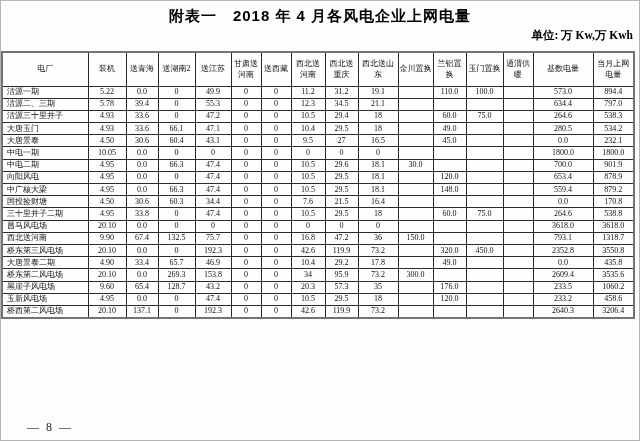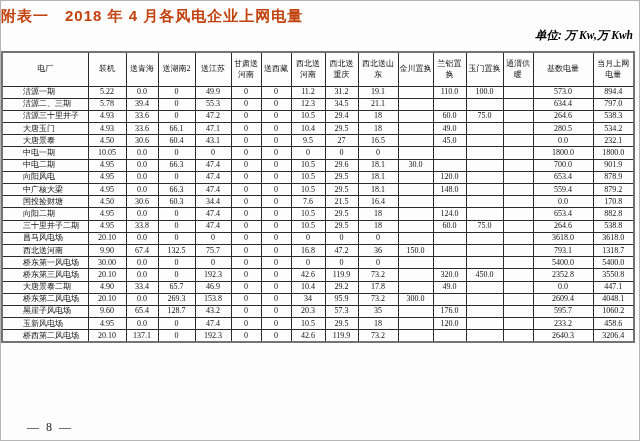--- a/index.html
+++ b/index.html
@@ -2,46 +2,46 @@
 <html><head>
 <meta charset="utf-8">
 <style>
   html,body{margin:0;padding:0;background:#e8e8e8;}
   .page{
     position:relative;width:640px;height:441px;background:#fdfdfd;
     border:1px solid #b5b5b5;box-sizing:border-box;overflow:hidden;
     font-family:"Liberation Serif","DejaVu Serif",serif;color:#111;
   }
   .title{
-    position:absolute;top:6px;left:0;width:100%;text-align:left;
+    position:absolute;top:6px;left:0;width:100%;text-align:center;
     font-family:"Liberation Sans","DejaVu Sans",sans-serif;
-    font-weight:bold;font-size:15px;letter-spacing:1px;color:#c2410c;
+    font-weight:bold;font-size:15px;letter-spacing:1px;color:#000000;
   }
   .unit{
     position:absolute;top:27px;right:6px;
-    font-weight:bold;font-size:11.5px;color:#000;font-style:italic;
+    font-weight:bold;font-size:11.5px;color:#000;
   }
   table.grid{
     position:absolute;top:50px;left:0;width:632px;
     border-collapse:collapse;table-layout:fixed;
     border:2px solid #737373;
   }
   .grid th,.grid td{
     border:1px solid #2a2a2a;box-sizing:border-box;
     overflow:hidden;white-space:normal;
   }
   .grid th{
     font-weight:normal;font-size:8px;line-height:1.45;
     text-align:center;vertical-align:middle;padding:2px 1px;height:34px;color:#111;
   }
   .grid td{
     font-size:8px;line-height:1;height:12.2px;padding:0 1px;
     text-align:center;vertical-align:middle;color:#111;white-space:nowrap;
   }
-  .grid td.name-cell{text-align:left;padding-left:20px;}
+  .grid td.name-cell{text-align:left;padding-left:4px;}
   .pageno{
     position:absolute;top:419px;left:26px;
     font-size:12px;letter-spacing:2px;color:#222;
   }
 </style>
 </head>
 <body>
 
 <div class="page">
   <div class="title">附表一　2018 年 4 月各风电企业上网电量</div>
@@ -261,38 +261,20 @@
           <td>21.5</td>
           <td>16.4</td>
           <td></td>
           <td></td>
           <td></td>
           <td></td>
           <td>0.0</td>
           <td>170.8</td>
         </tr>
         <tr>
-          <td class="name-cell">向阳二期</td>
-          <td>4.95</td>
-          <td>0.0</td>
-          <td>0</td>
-          <td>47.4</td>
-          <td>0</td>
-          <td>0</td>
-          <td>10.5</td>
-          <td>29.5</td>
-          <td>18</td>
-          <td></td>
-          <td>124.0</td>
-          <td></td>
-          <td></td>
-          <td>653.4</td>
-          <td>882.8</td>
-        </tr>
-        <tr>
           <td class="name-cell">三十里井子二期</td>
           <td>4.95</td>
           <td>33.8</td>
           <td>0</td>
           <td>47.4</td>
           <td>0</td>
           <td>0</td>
           <td>10.5</td>
           <td>29.5</td>
           <td>18</td>
@@ -333,38 +315,20 @@
           <td>47.2</td>
           <td>36</td>
           <td>150.0</td>
           <td></td>
           <td></td>
           <td></td>
           <td>793.1</td>
           <td>1318.7</td>
         </tr>
         <tr>
-          <td class="name-cell">桥东第一风电场</td>
-          <td>30.00</td>
-          <td>0.0</td>
-          <td>0</td>
-          <td>0</td>
-          <td>0</td>
-          <td>0</td>
-          <td>0</td>
-          <td>0</td>
-          <td>0</td>
-          <td></td>
-          <td></td>
-          <td></td>
-          <td></td>
-          <td>5400.0</td>
-          <td>5400.0</td>
-        </tr>
-        <tr>
           <td class="name-cell">桥东第三风电场</td>
           <td>20.10</td>
           <td>0.0</td>
           <td>0</td>
           <td>192.3</td>
           <td>0</td>
           <td>0</td>
           <td>42.6</td>
           <td>119.9</td>
           <td>73.2</td>
@@ -384,56 +348,56 @@
           <td>0</td>
           <td>0</td>
           <td>10.4</td>
           <td>29.2</td>
           <td>17.8</td>
           <td></td>
           <td>49.0</td>
           <td></td>
           <td></td>
           <td>0.0</td>
-          <td>447.1</td>
+          <td>435.8</td>
         </tr>
         <tr>
           <td class="name-cell">桥东第二风电场</td>
           <td>20.10</td>
           <td>0.0</td>
           <td>269.3</td>
           <td>153.8</td>
           <td>0</td>
           <td>0</td>
           <td>34</td>
           <td>95.9</td>
           <td>73.2</td>
           <td>300.0</td>
           <td></td>
           <td></td>
           <td></td>
           <td>2609.4</td>
-          <td>4048.1</td>
+          <td>3535.6</td>
         </tr>
         <tr>
           <td class="name-cell">黑崖子风电场</td>
           <td>9.60</td>
           <td>65.4</td>
           <td>128.7</td>
           <td>43.2</td>
           <td>0</td>
           <td>0</td>
           <td>20.3</td>
           <td>57.3</td>
           <td>35</td>
           <td></td>
           <td>176.0</td>
           <td></td>
           <td></td>
-          <td>595.7</td>
+          <td>233.5</td>
           <td>1060.2</td>
         </tr>
         <tr>
           <td class="name-cell">玉新风电场</td>
           <td>4.95</td>
           <td>0.0</td>
           <td>0</td>
           <td>47.4</td>
           <td>0</td>
           <td>0</td>

